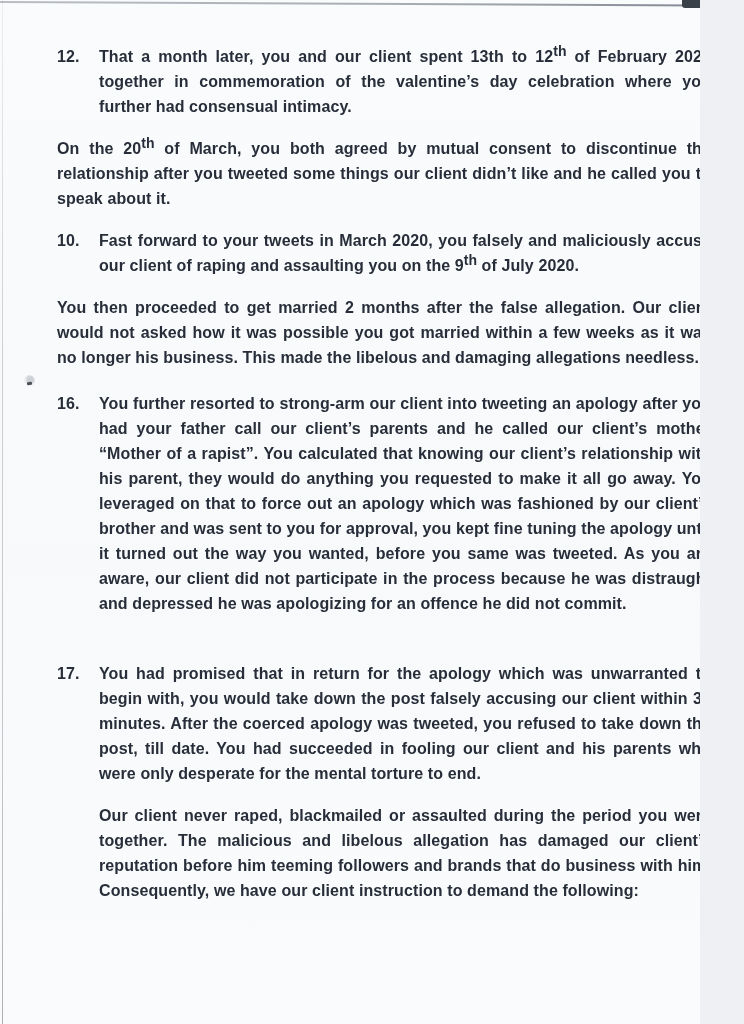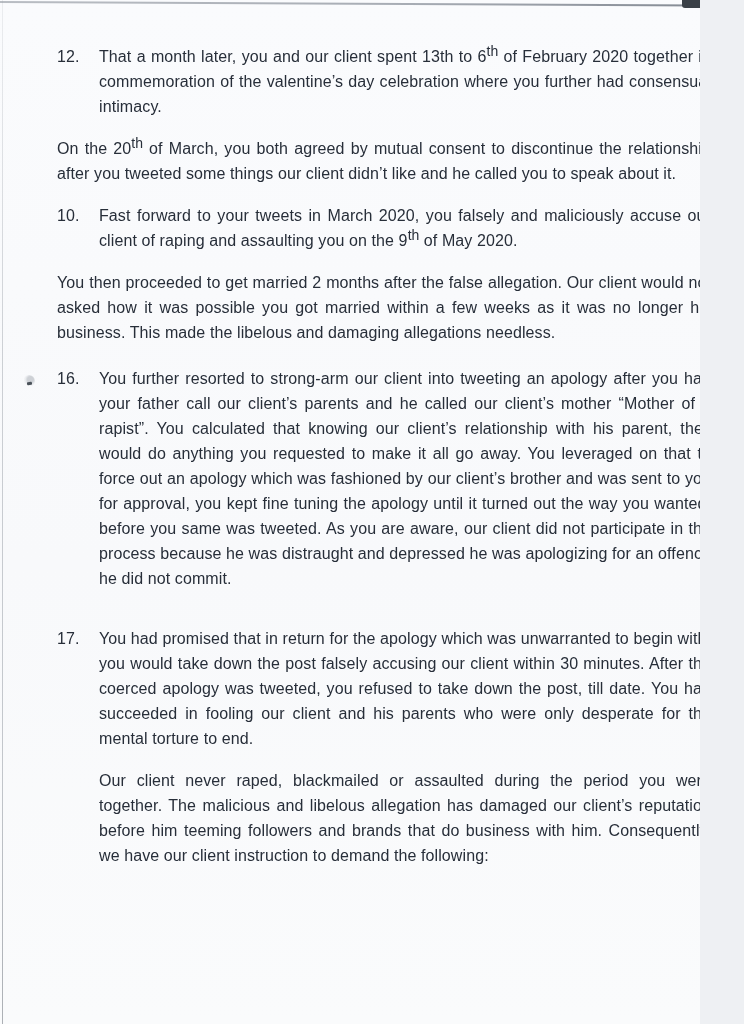--- a/index.html
+++ b/index.html
@@ -6,20 +6,21 @@
     margin: 0; padding: 0;
     width: 744px; height: 1024px;
     background: #eef0f3;
     font-family: "Liberation Sans", "DejaVu Sans", sans-serif;
   }
   .page {
     position: relative;
     width: 700px; height: 1024px;
     background: linear-gradient(180deg, #fafbfd 0%, #f8f9fb 55%, #fafbfc 100%);
     overflow: hidden;
+    font-weight: bold;
   }
   
   .scan-top-line {
     position: absolute; top: 1px; left: 0;
     width: 747px; height: 2px;
     background: linear-gradient(90deg, #b9bdc3 0%, #a7acb4 55%, #878d96 92%, #5f656d 100%);
     transform: rotate(0.28deg);
     transform-origin: left top;
   }
   .scan-corner {
@@ -54,21 +55,21 @@
   .doc-body {
     position: absolute;
     left: 57px; top: 44px;
     width: 654px;
     font-size: 16px;
     line-height: 25px;
     letter-spacing: 0.1px;
   }
   .para { display: flex; margin-bottom: 17px; }
   .para:nth-child(4) { margin-bottom: 21px; }
-  .para:nth-child(5) { margin-bottom: 35px; }
+  .para:nth-child(5) { margin-bottom: 45px; }
   .para:nth-child(6) { }
   .num { flex: 0 0 42px; }
   .txt { flex: 1; text-align: justify; text-justify: inter-word; }
   .txt sup {
     font-size: 14px;
     line-height: 0;
     vertical-align: 6px;
     letter-spacing: 0;
   }
 </style>
@@ -76,28 +77,28 @@
 <body>
 
 <div class="page">
   <div class="scan-top-line"></div>
   <div class="scan-corner"></div>
   <div class="scan-left-line"></div>
   <div class="smudge"></div>
   <div class="doc-body" style="color: rgb(39, 46, 57);">
       <div class="para">
         <div class="num">12.</div>
-        <div class="txt"><span>That a month later, you and our client spent 13th to 6</span><sup>th</sup><span> of February 2020 together in commemoration of the valentine’s day celebration where you further had consensual intimacy.</span></div>
+        <div class="txt"><span>That a month later, you and our client spent 13th to 12</span><sup>th</sup><span> of February 2020 together in commemoration of the valentine’s day celebration where you further had consensual intimacy.</span></div>
       </div>
       <div class="para">
         <div class="txt"><span>On the 20</span><sup>th</sup><span> of March, you both agreed by mutual consent to discontinue the relationship after you tweeted some things our client didn’t like and he called you to speak about it.</span></div>
       </div>
       <div class="para">
         <div class="num">10.</div>
-        <div class="txt"><span>Fast forward to your tweets in March 2020, you falsely and maliciously accuse our client of raping and assaulting you on the 9</span><sup>th</sup><span> of May 2020.</span></div>
+        <div class="txt"><span>Fast forward to your tweets in March 2020, you falsely and maliciously accuse our client of raping and assaulting you on the 9</span><sup>th</sup><span> of July 2020.</span></div>
       </div>
       <div class="para">
         <div class="txt"><span>You then proceeded to get married 2 months after the false allegation. Our client would not asked how it was possible you got married within a few weeks as it was no longer his business. This made the libelous and damaging allegations needless.</span></div>
       </div>
       <div class="para">
         <div class="num">16.</div>
         <div class="txt"><span>You further resorted to strong-arm our client into tweeting an apology after you had your father call our client’s parents and he called our client’s mother “Mother of a rapist”. You calculated that knowing our client’s relationship with his parent, they would do anything you requested to make it all go away. You leveraged on that to force out an apology which was fashioned by our client’s brother and was sent to you for approval, you kept fine tuning the apology until it turned out the way you wanted, before you same was tweeted. As you are aware, our client did not participate in the process because he was distraught and depressed he was apologizing for an offence he did not commit.</span></div>
       </div>
       <div class="para">
         <div class="num">17.</div>

